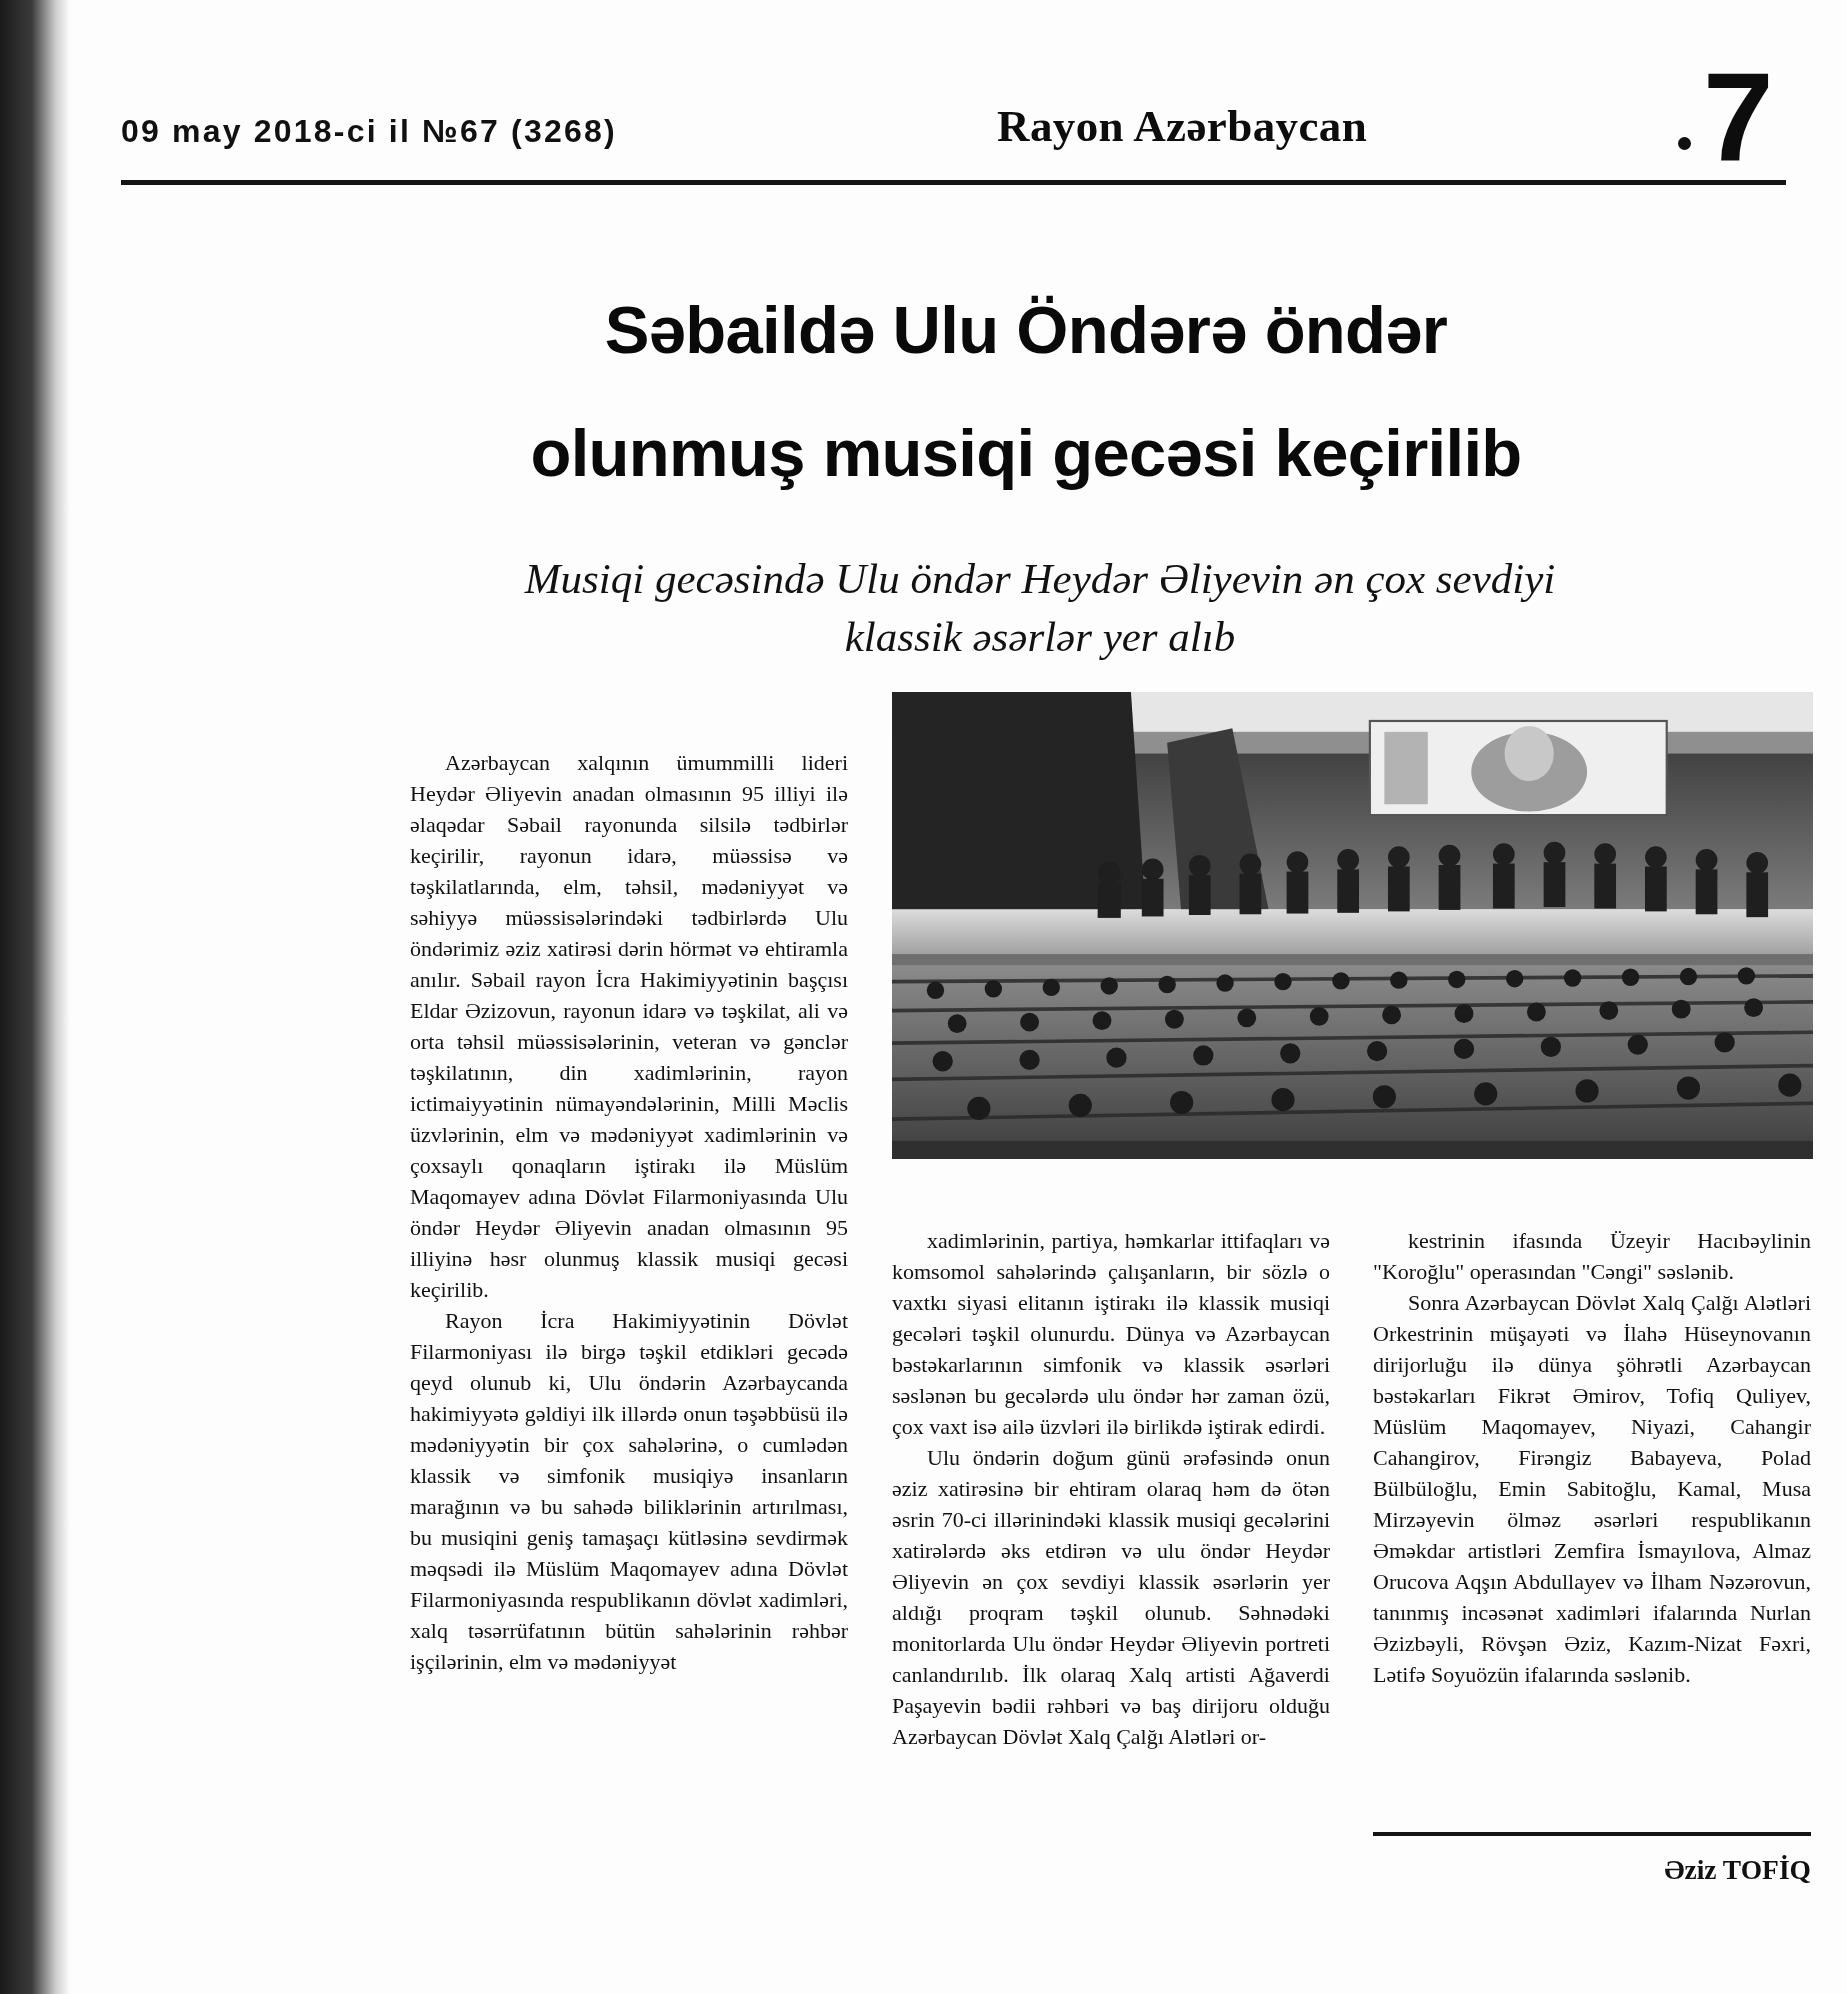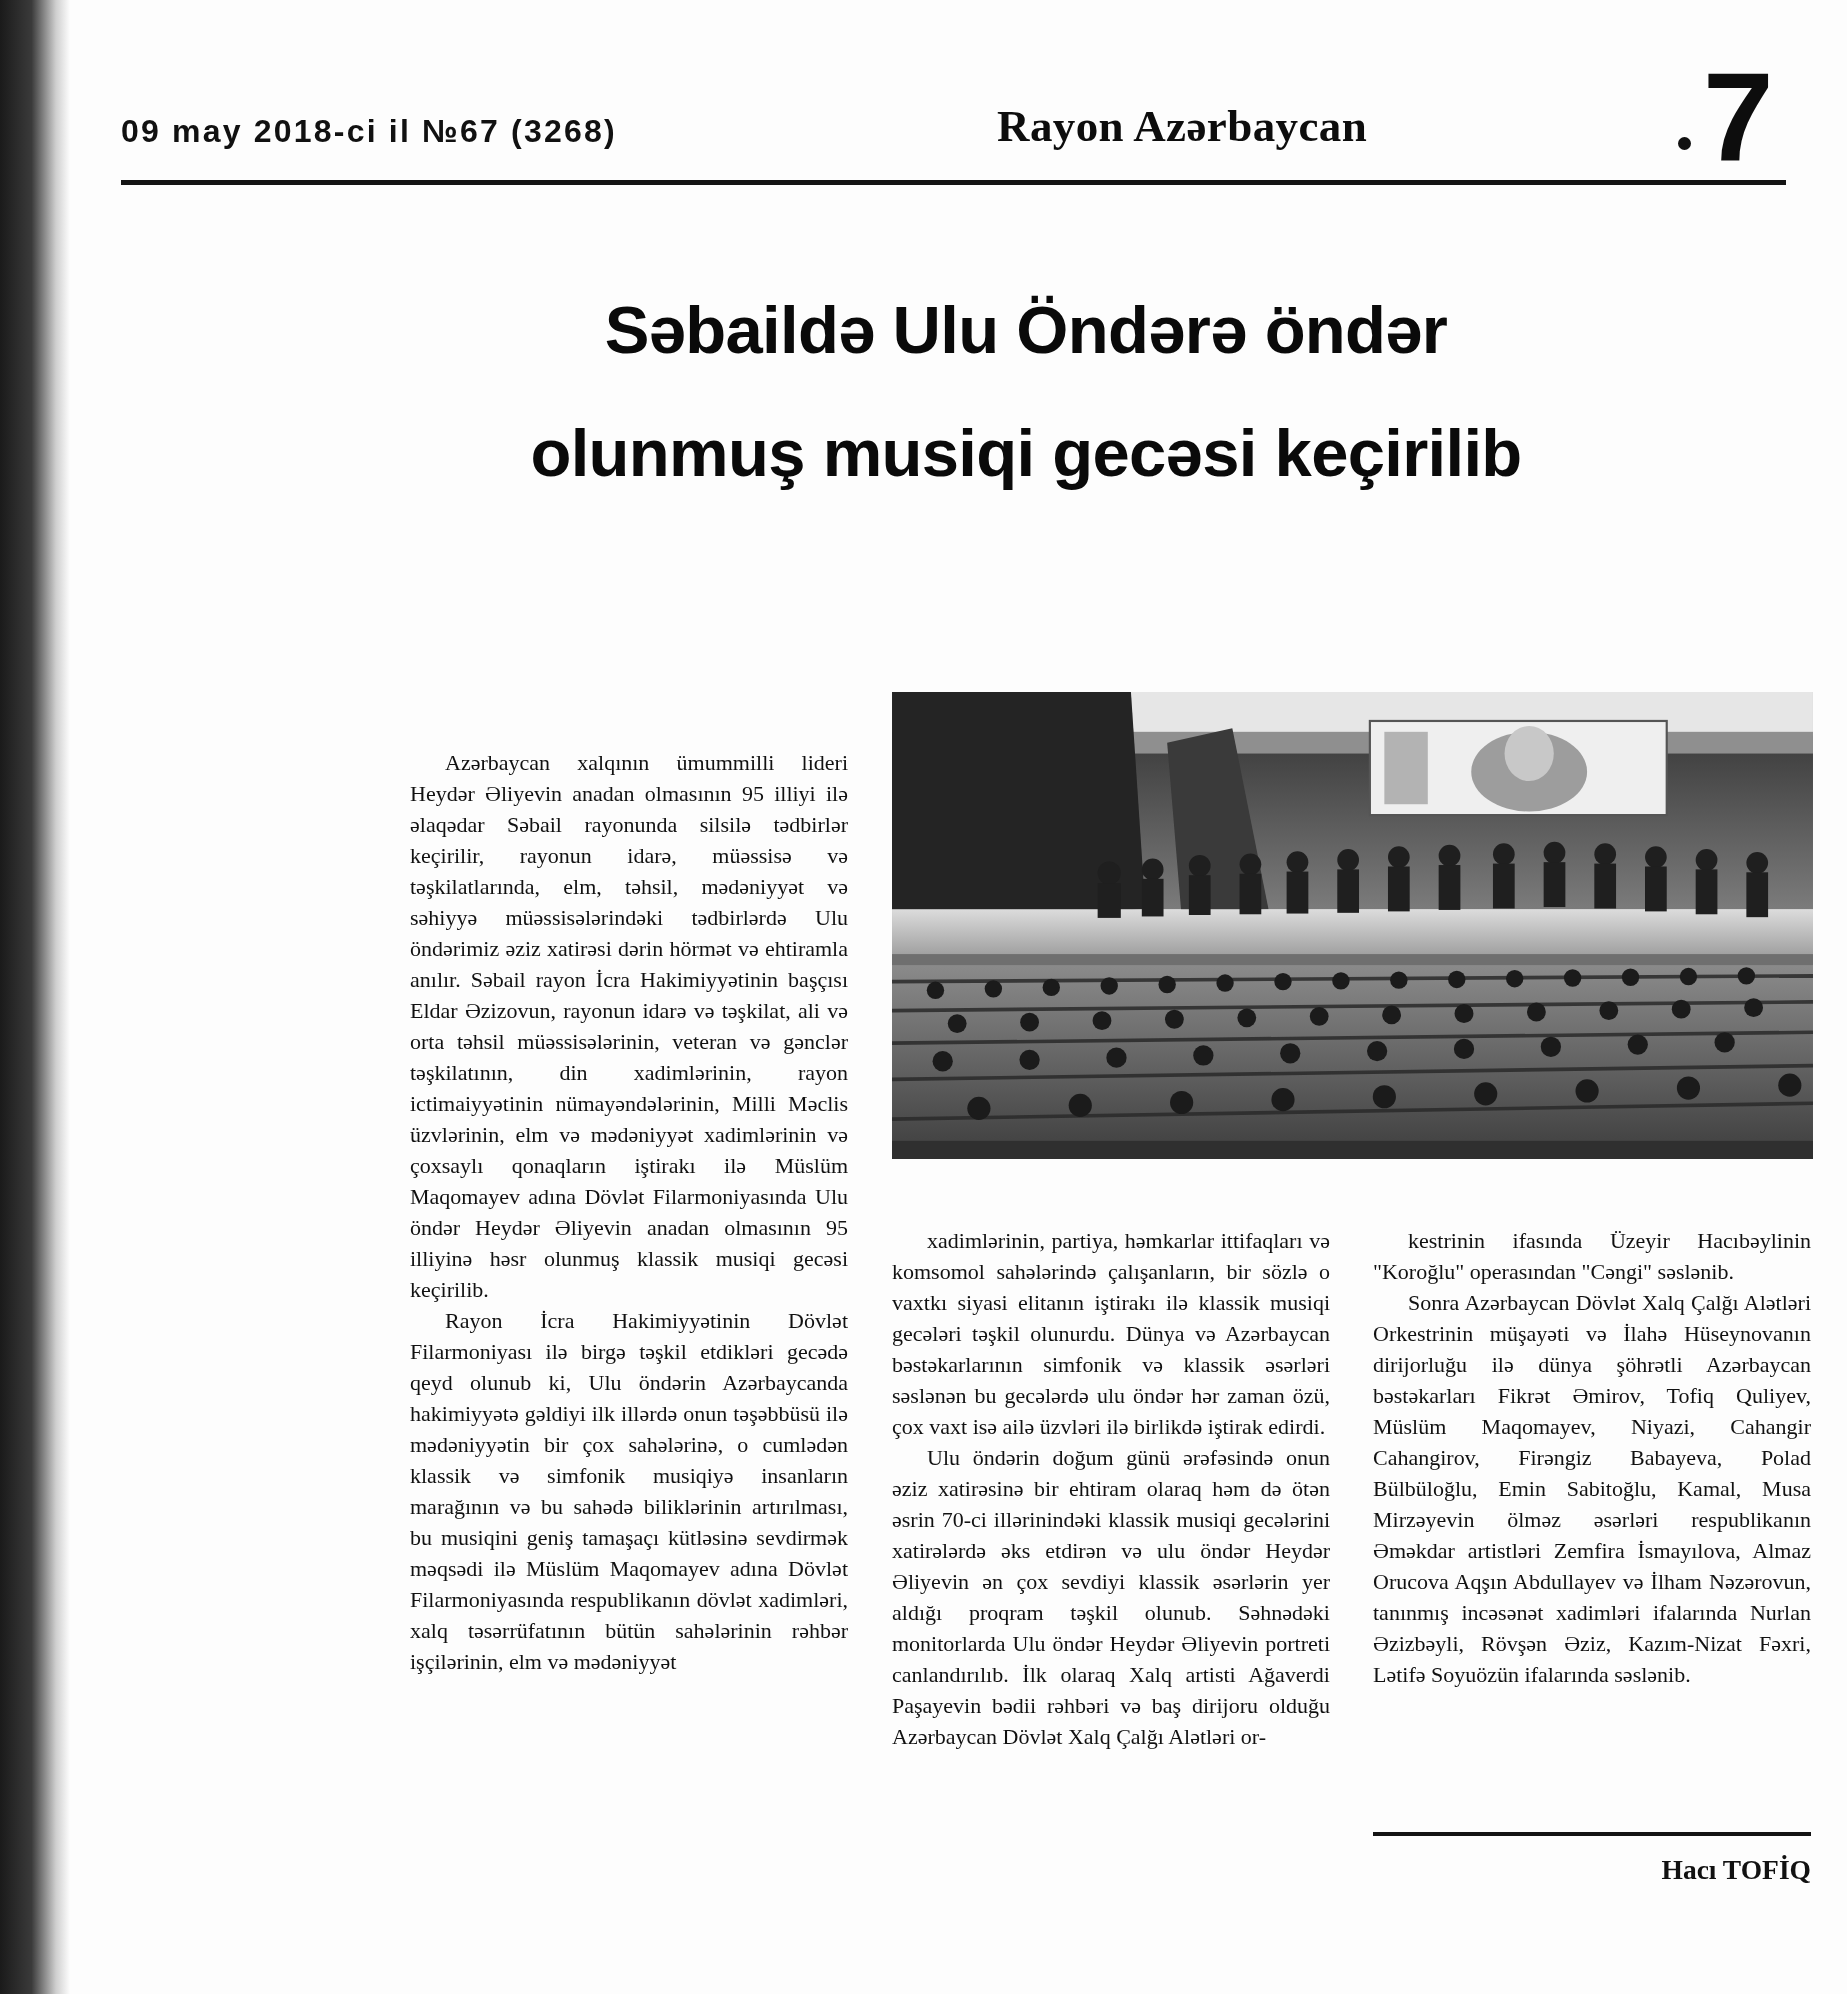--- a/index.html
+++ b/index.html
@@ -187,20 +187,24 @@
       <div class="masthead-dot"></div>
       <div class="masthead-pageno">7</div>
     </div>
     <div class="rule-top"></div>
 
     <div class="headline">
       <span class="l1">Səbaildə Ulu Öndərə öndər</span>
       <span class="l2">olunmuş musiqi gecəsi keçirilib</span>
     </div>
 
+    <div class="subhead">
+      <span>Musiqi gecəsində Ulu öndər Heydər Əliyevin</span>
+      <span>ən çox sevdiyi klassik əsərlər yer alıb</span>
+    </div>
 
     <div class="photo">
       <svg width="921" height="467" viewBox="0 0 1272 645">
         <defs>
           <linearGradient id="gdark" x1="0" y1="0" x2="0" y2="1">
             <stop offset="0%" stop-color="#2c2c2c"></stop>
             <stop offset="100%" stop-color="#7b7b7b"></stop>
           </linearGradient>
           <linearGradient id="gstage" x1="0" y1="0" x2="0" y2="1">
             <stop offset="0%" stop-color="#dcdcdc"></stop>
@@ -328,17 +332,17 @@
       <p>xadimlərinin, partiya, həmkarlar ittifaqları və komsomol sahələrində çalışanların, bir sözlə o vaxtkı siyasi elitanın iştirakı ilə klassik musiqi gecələri təşkil olunurdu. Dünya və Azərbaycan bəstəkarlarının simfonik və klassik əsərləri səslənən bu gecələrdə ulu öndər hər zaman özü, çox vaxt isə ailə üzvləri ilə birlikdə iştirak edirdi.</p>
       <p>Ulu öndərin doğum günü ərəfəsində onun əziz xatirəsinə bir ehtiram olaraq həm də ötən əsrin 70-ci illərinindəki klassik musiqi gecələrini xatirələrdə əks etdirən və ulu öndər Heydər Əliyevin ən çox sevdiyi klassik əsərlərin yer aldığı proqram təşkil olunub. Səhnədəki monitorlarda Ulu öndər Heydər Əliyevin portreti canlandırılıb. İlk olaraq Xalq artisti Ağaverdi Paşayevin bədii rəhbəri və baş dirijoru olduğu Azərbaycan Dövlət Xalq Çalğı Alətləri or-</p>
     </div>
 
     <div class="col" id="col3">
       <p>kestrinin ifasında Üzeyir Hacıbəylinin "Koroğlu" operasından "Cəngi" səslənib.</p>
       <p>Sonra Azərbaycan Dövlət Xalq Çalğı Alətləri Orkestrinin müşayəti və İlahə Hüseynovanın dirijorluğu ilə dünya şöhrətli Azərbaycan bəstəkarları Fikrət Əmirov, Tofiq Quliyev, Müslüm Maqomayev, Niyazi, Cahangir Cahangirov, Firəngiz Babayeva, Polad Bülbüloğlu, Emin Sabitoğlu, Kamal, Musa Mirzəyevin ölməz əsərləri respublikanın Əməkdar artistləri Zemfira İsmayılova, Almaz Orucova Aqşın Abdullayev və İlham Nəzərovun, tanınmış incəsənət xadimləri ifalarında Nurlan Əzizbəyli, Rövşən Əziz, Kazım-Nizat Fəxri, Lətifə Soyuözün ifalarında səslənib.</p>
     </div>
 
     <div class="byline-rule"></div>
-    <div class="byline">Hacı TOFİQ</div>
+    <div class="byline">Əziz TOFİQ</div>
 
   </div>
 </div>
 
 
 </body></html>

